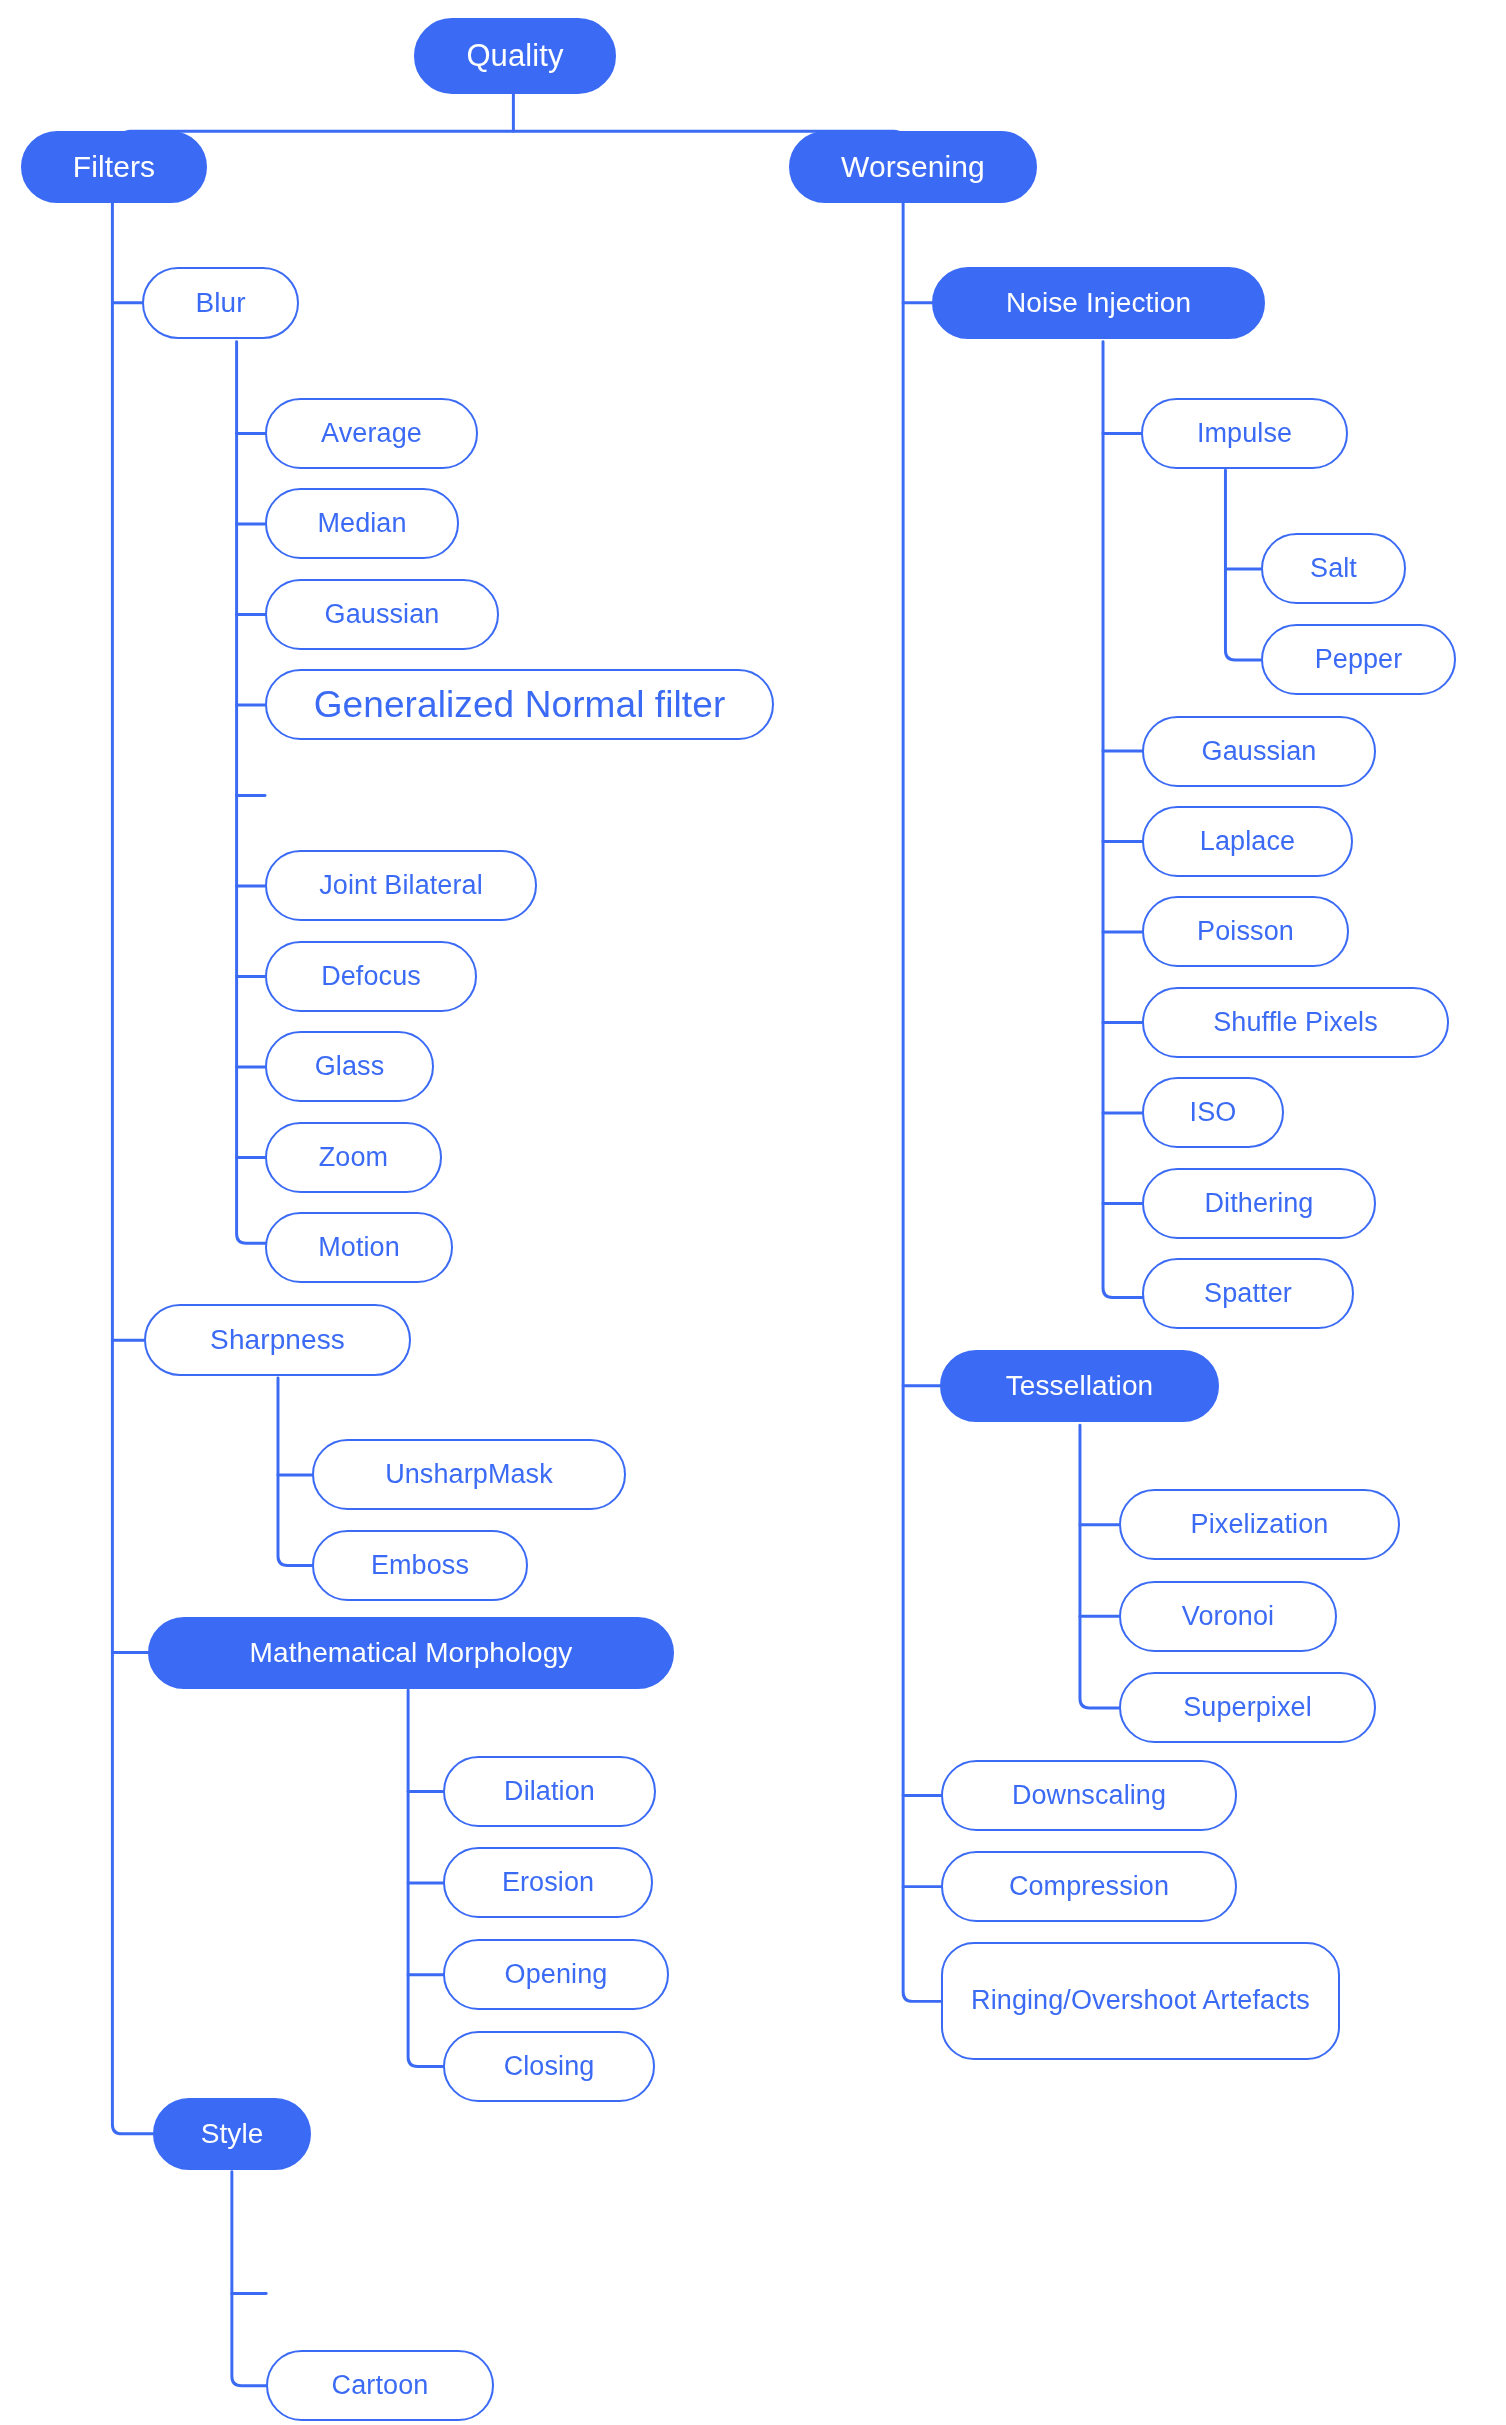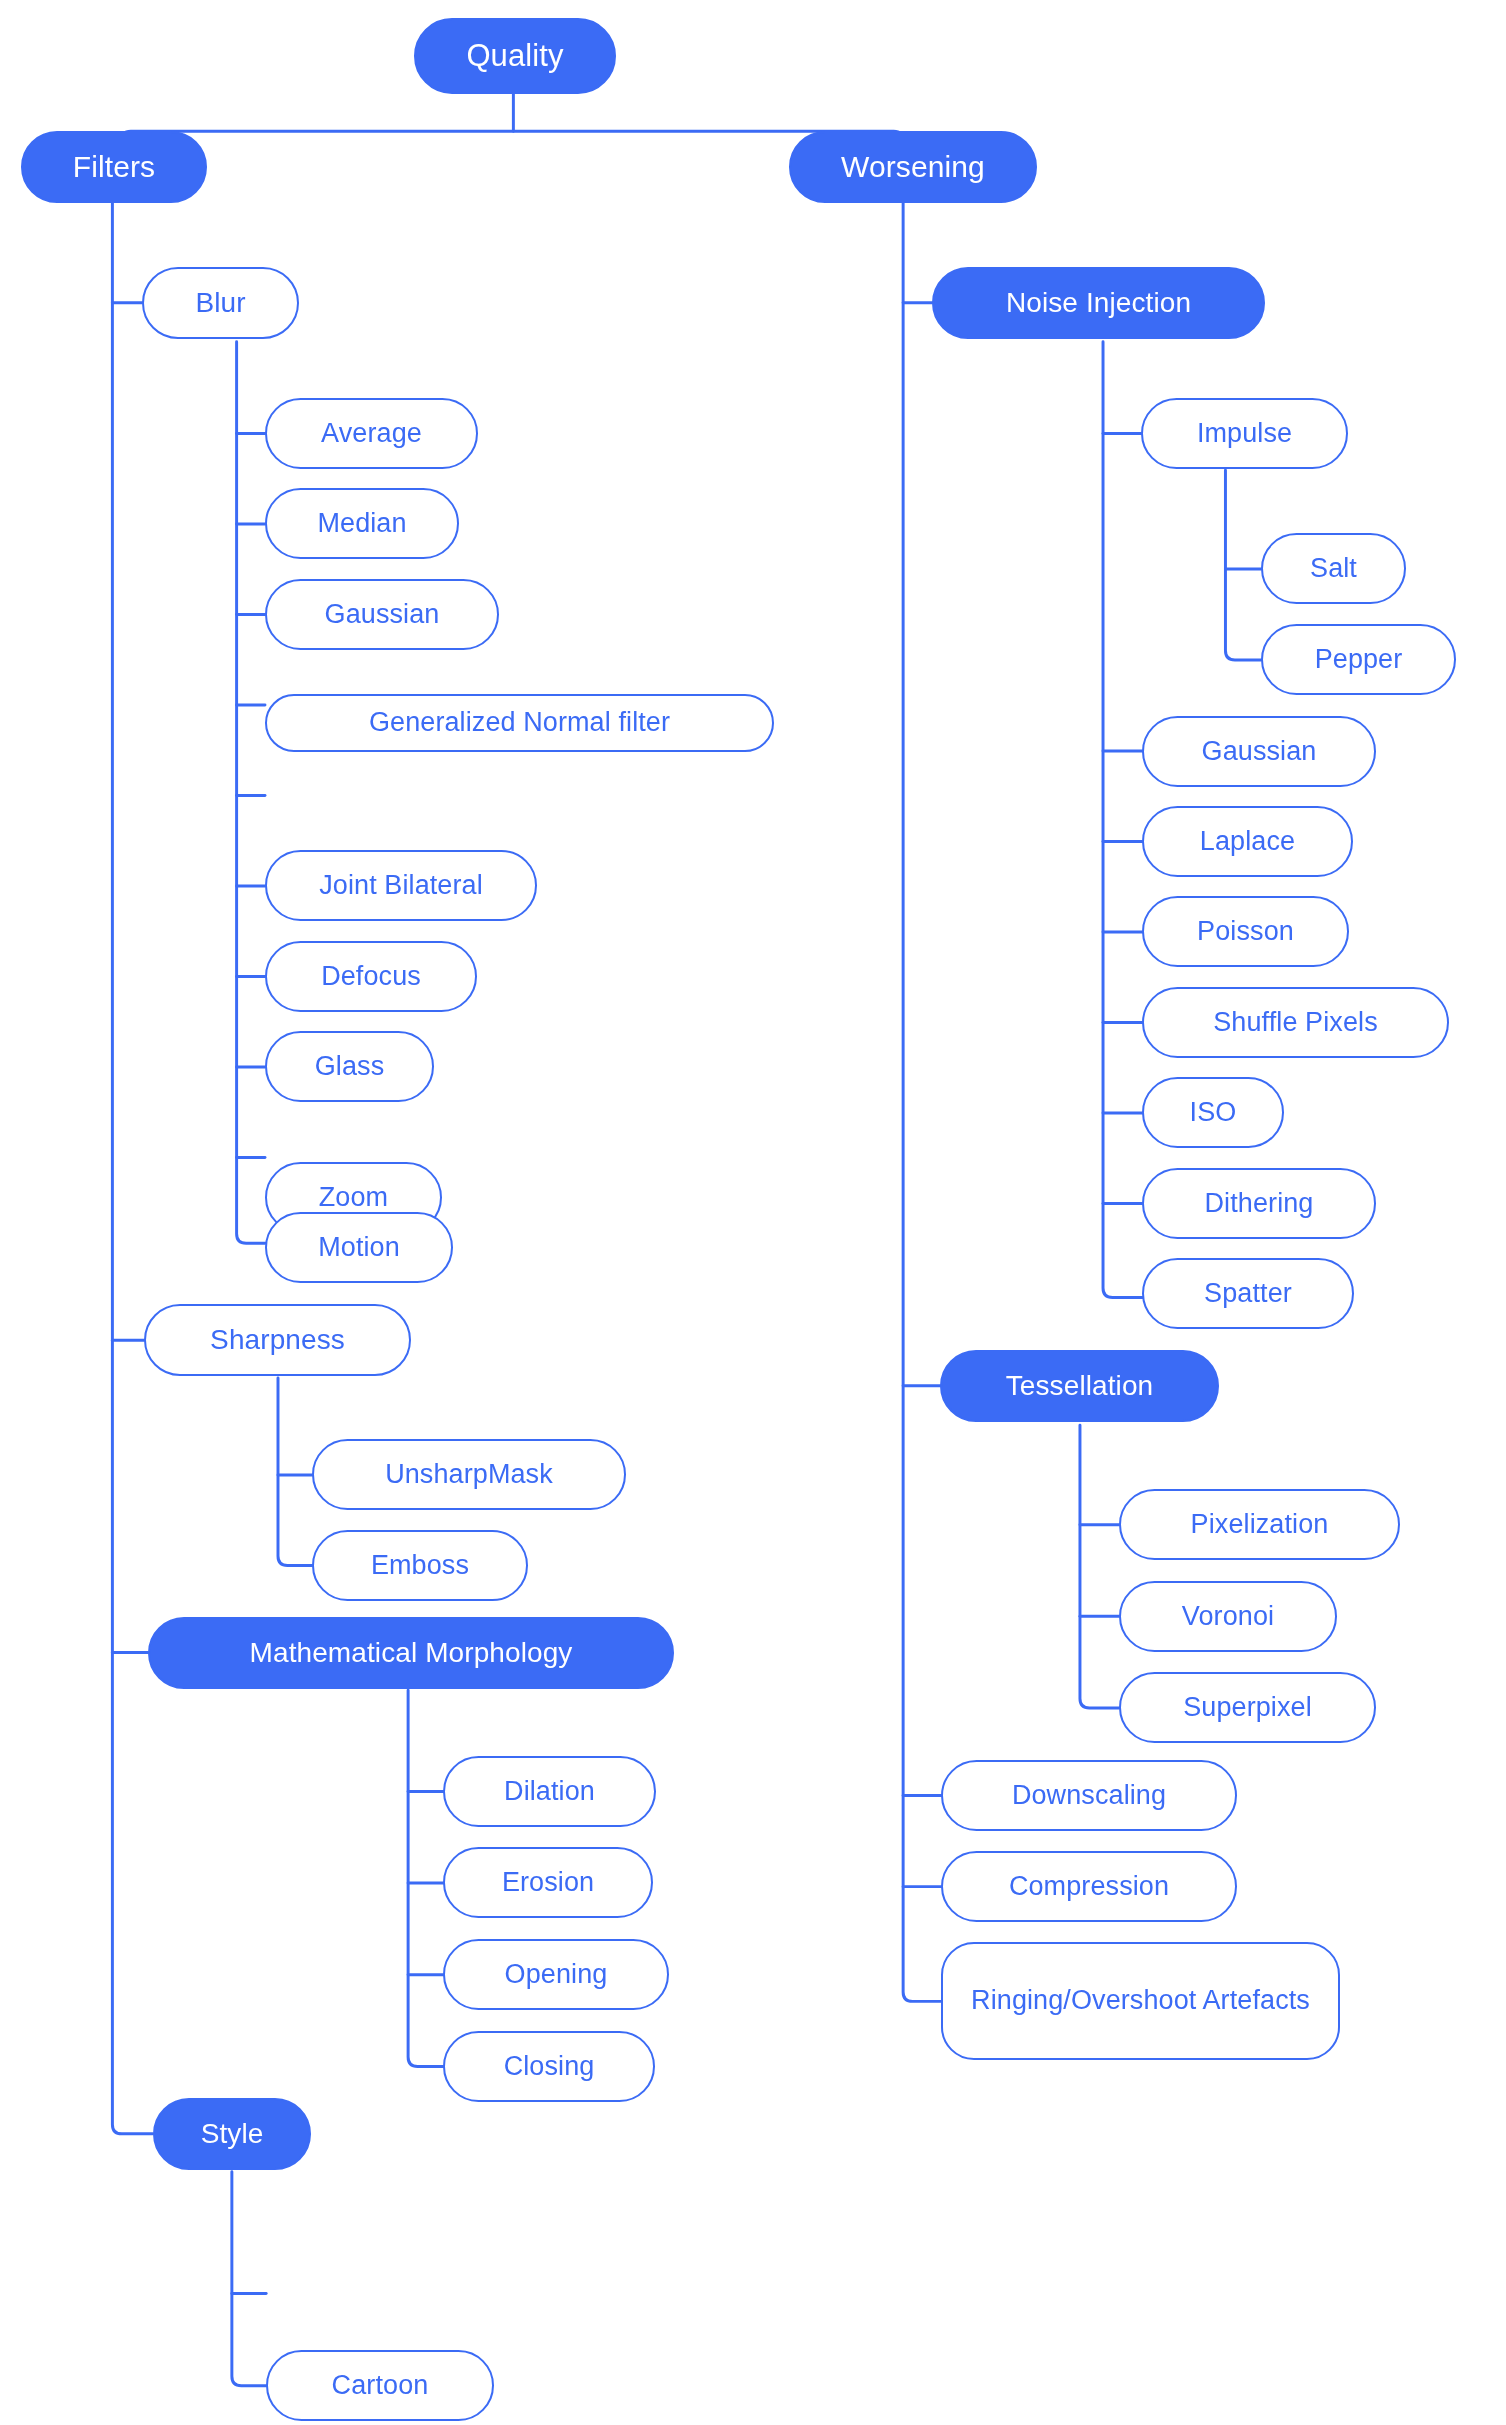--- a/index.html
+++ b/index.html
@@ -127,33 +127,33 @@
 
   <div class="node outlined" style="left:265px;top:398px;width:213px;height:71px;font-size:27px;">
     <span>Average</span>
   </div>
   <div class="node outlined" style="left:265px;top:488px;width:194px;height:71px;font-size:27px;">
     <span>Median</span>
   </div>
   <div class="node outlined" style="left:265px;top:579px;width:234px;height:71px;font-size:27px;">
     <span>Gaussian</span>
   </div>
-  <div class="node outlined" style="left:265px;top:669px;width:509px;height:58px;font-size:27px;margin-top:25px;">
+  <div class="node outlined" style="left:265px;top:669px;width:509px;height:71px;font-size:37px;">
     <span>Generalized Normal filter</span>
   </div>
   <div class="node outlined" style="left:265px;top:850px;width:272px;height:71px;font-size:27px;">
     <span>Joint Bilateral</span>
   </div>
   <div class="node outlined" style="left:265px;top:941px;width:212px;height:71px;font-size:27px;">
     <span>Defocus</span>
   </div>
   <div class="node outlined" style="left:265px;top:1031px;width:169px;height:71px;font-size:27px;">
     <span>Glass</span>
   </div>
-  <div class="node outlined" style="left:265px;top:1122px;width:177px;height:71px;font-size:27px;margin-top:40px;">
+  <div class="node outlined" style="left:265px;top:1122px;width:177px;height:71px;font-size:27px;">
     <span>Zoom</span>
   </div>
   <div class="node outlined" style="left:265px;top:1212px;width:188px;height:71px;font-size:27px;">
     <span>Motion</span>
   </div>
 
   <div class="node outlined" style="left:144px;top:1304px;width:267px;height:72px;font-size:28px;text-align:right;">
     <span>Sharpness</span>
   </div>
   <div class="node outlined" style="left:312px;top:1439px;width:314px;height:71px;font-size:27px;">

